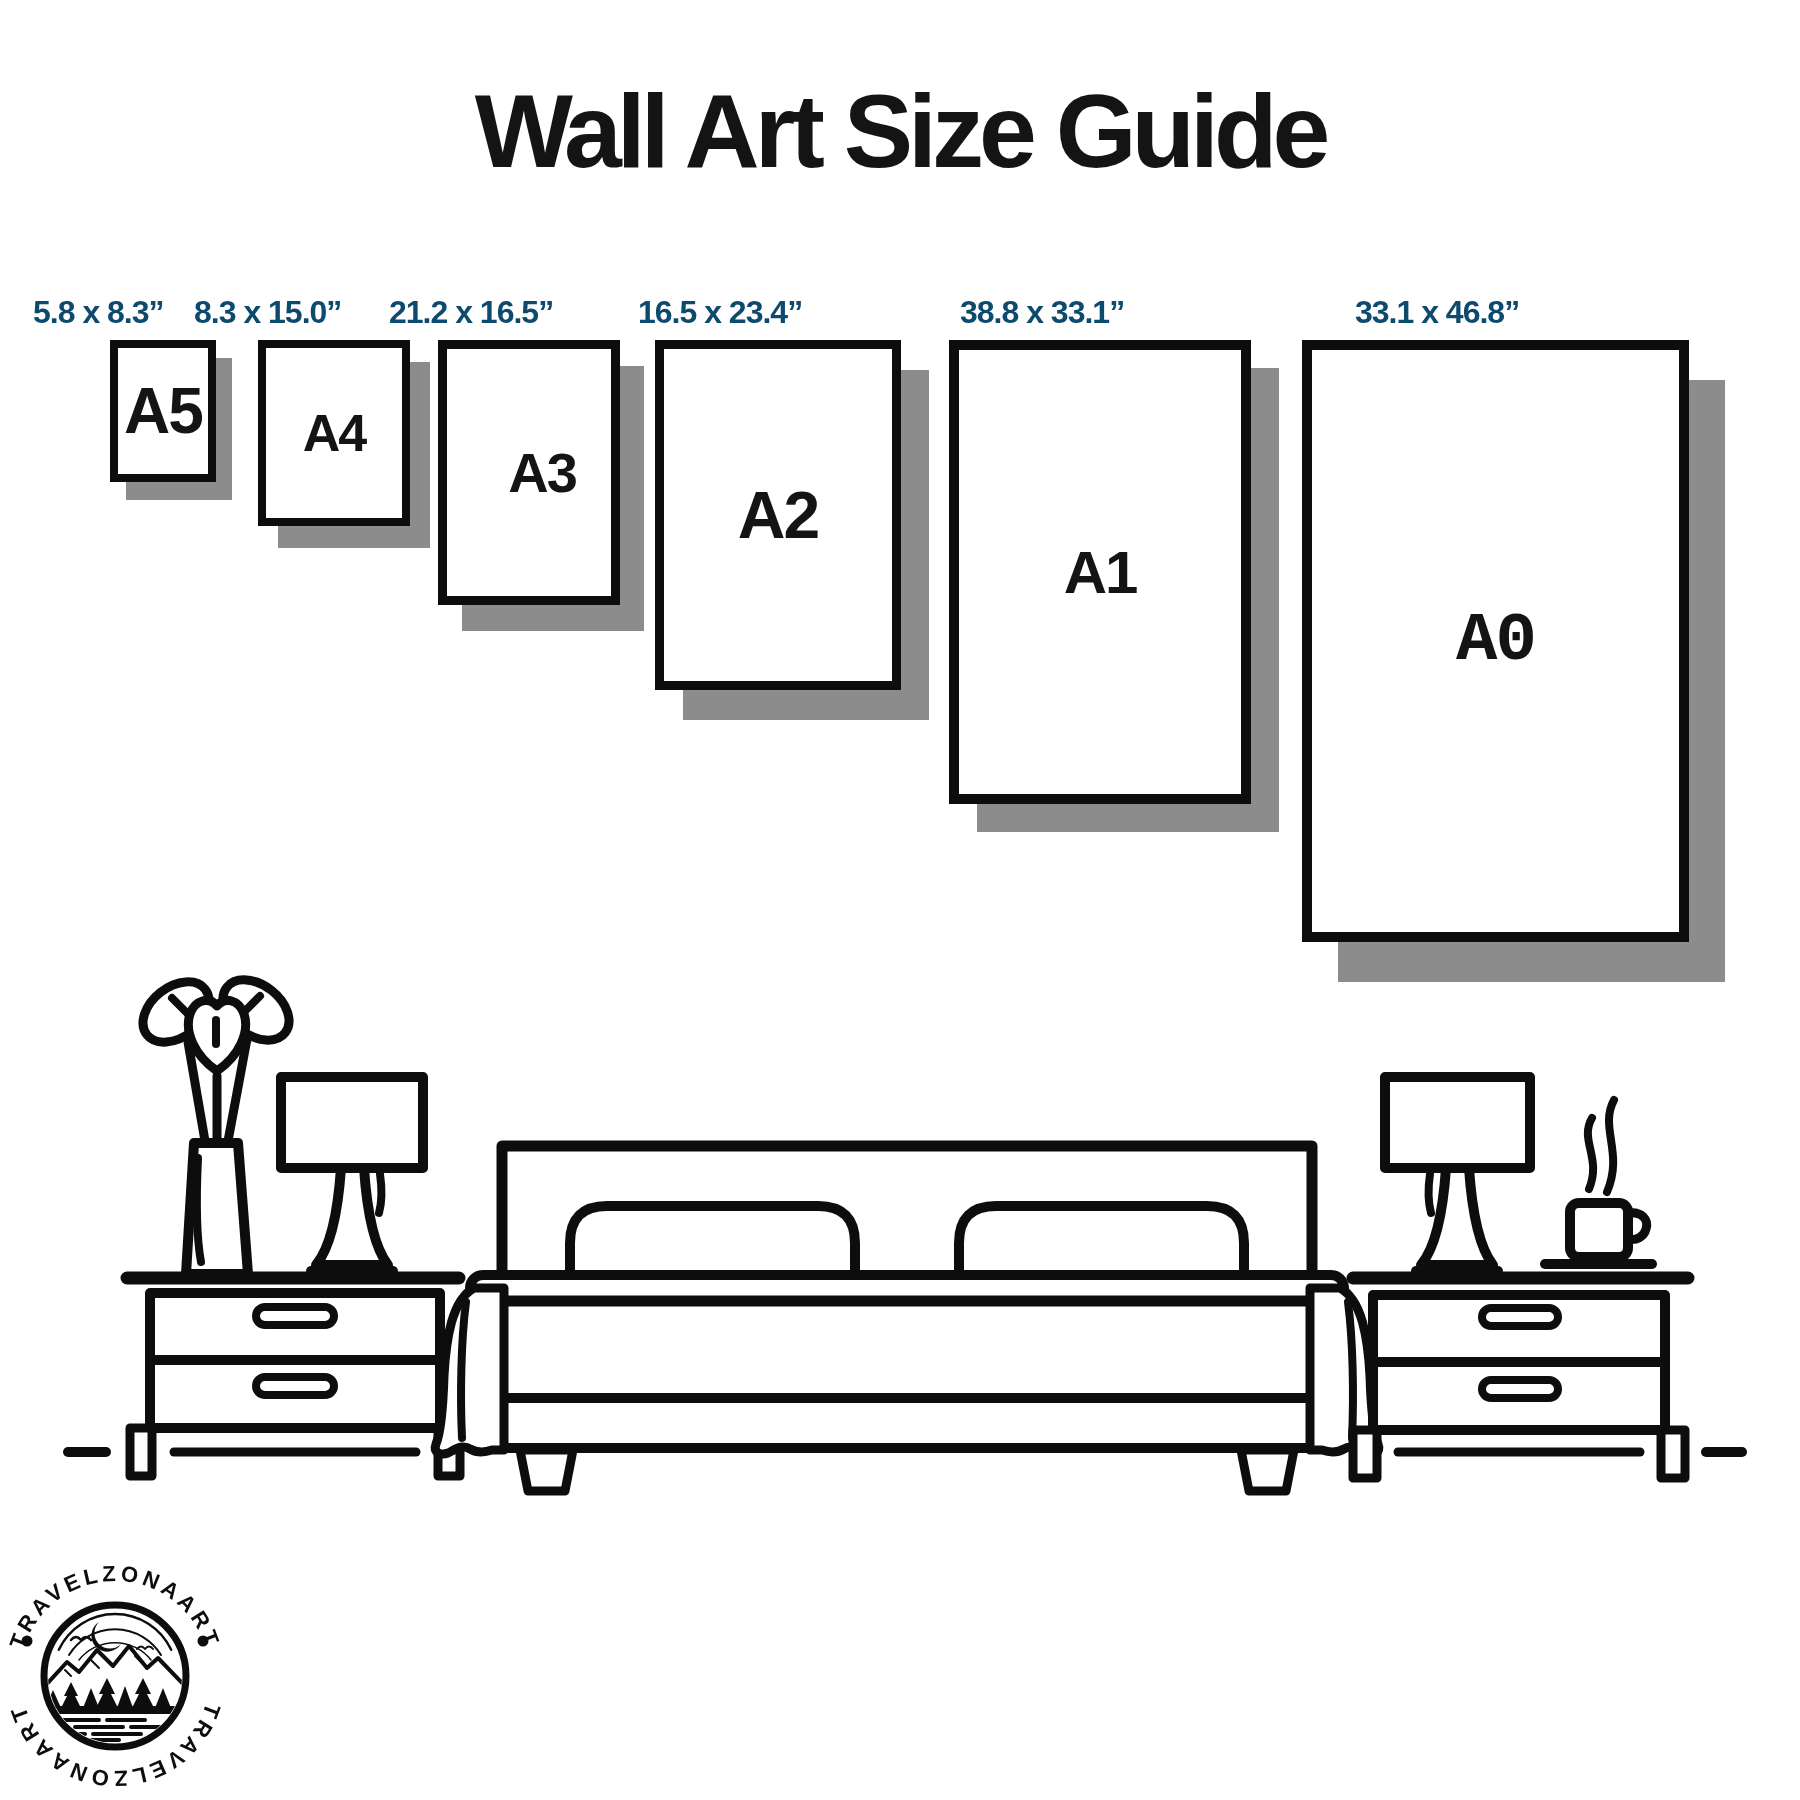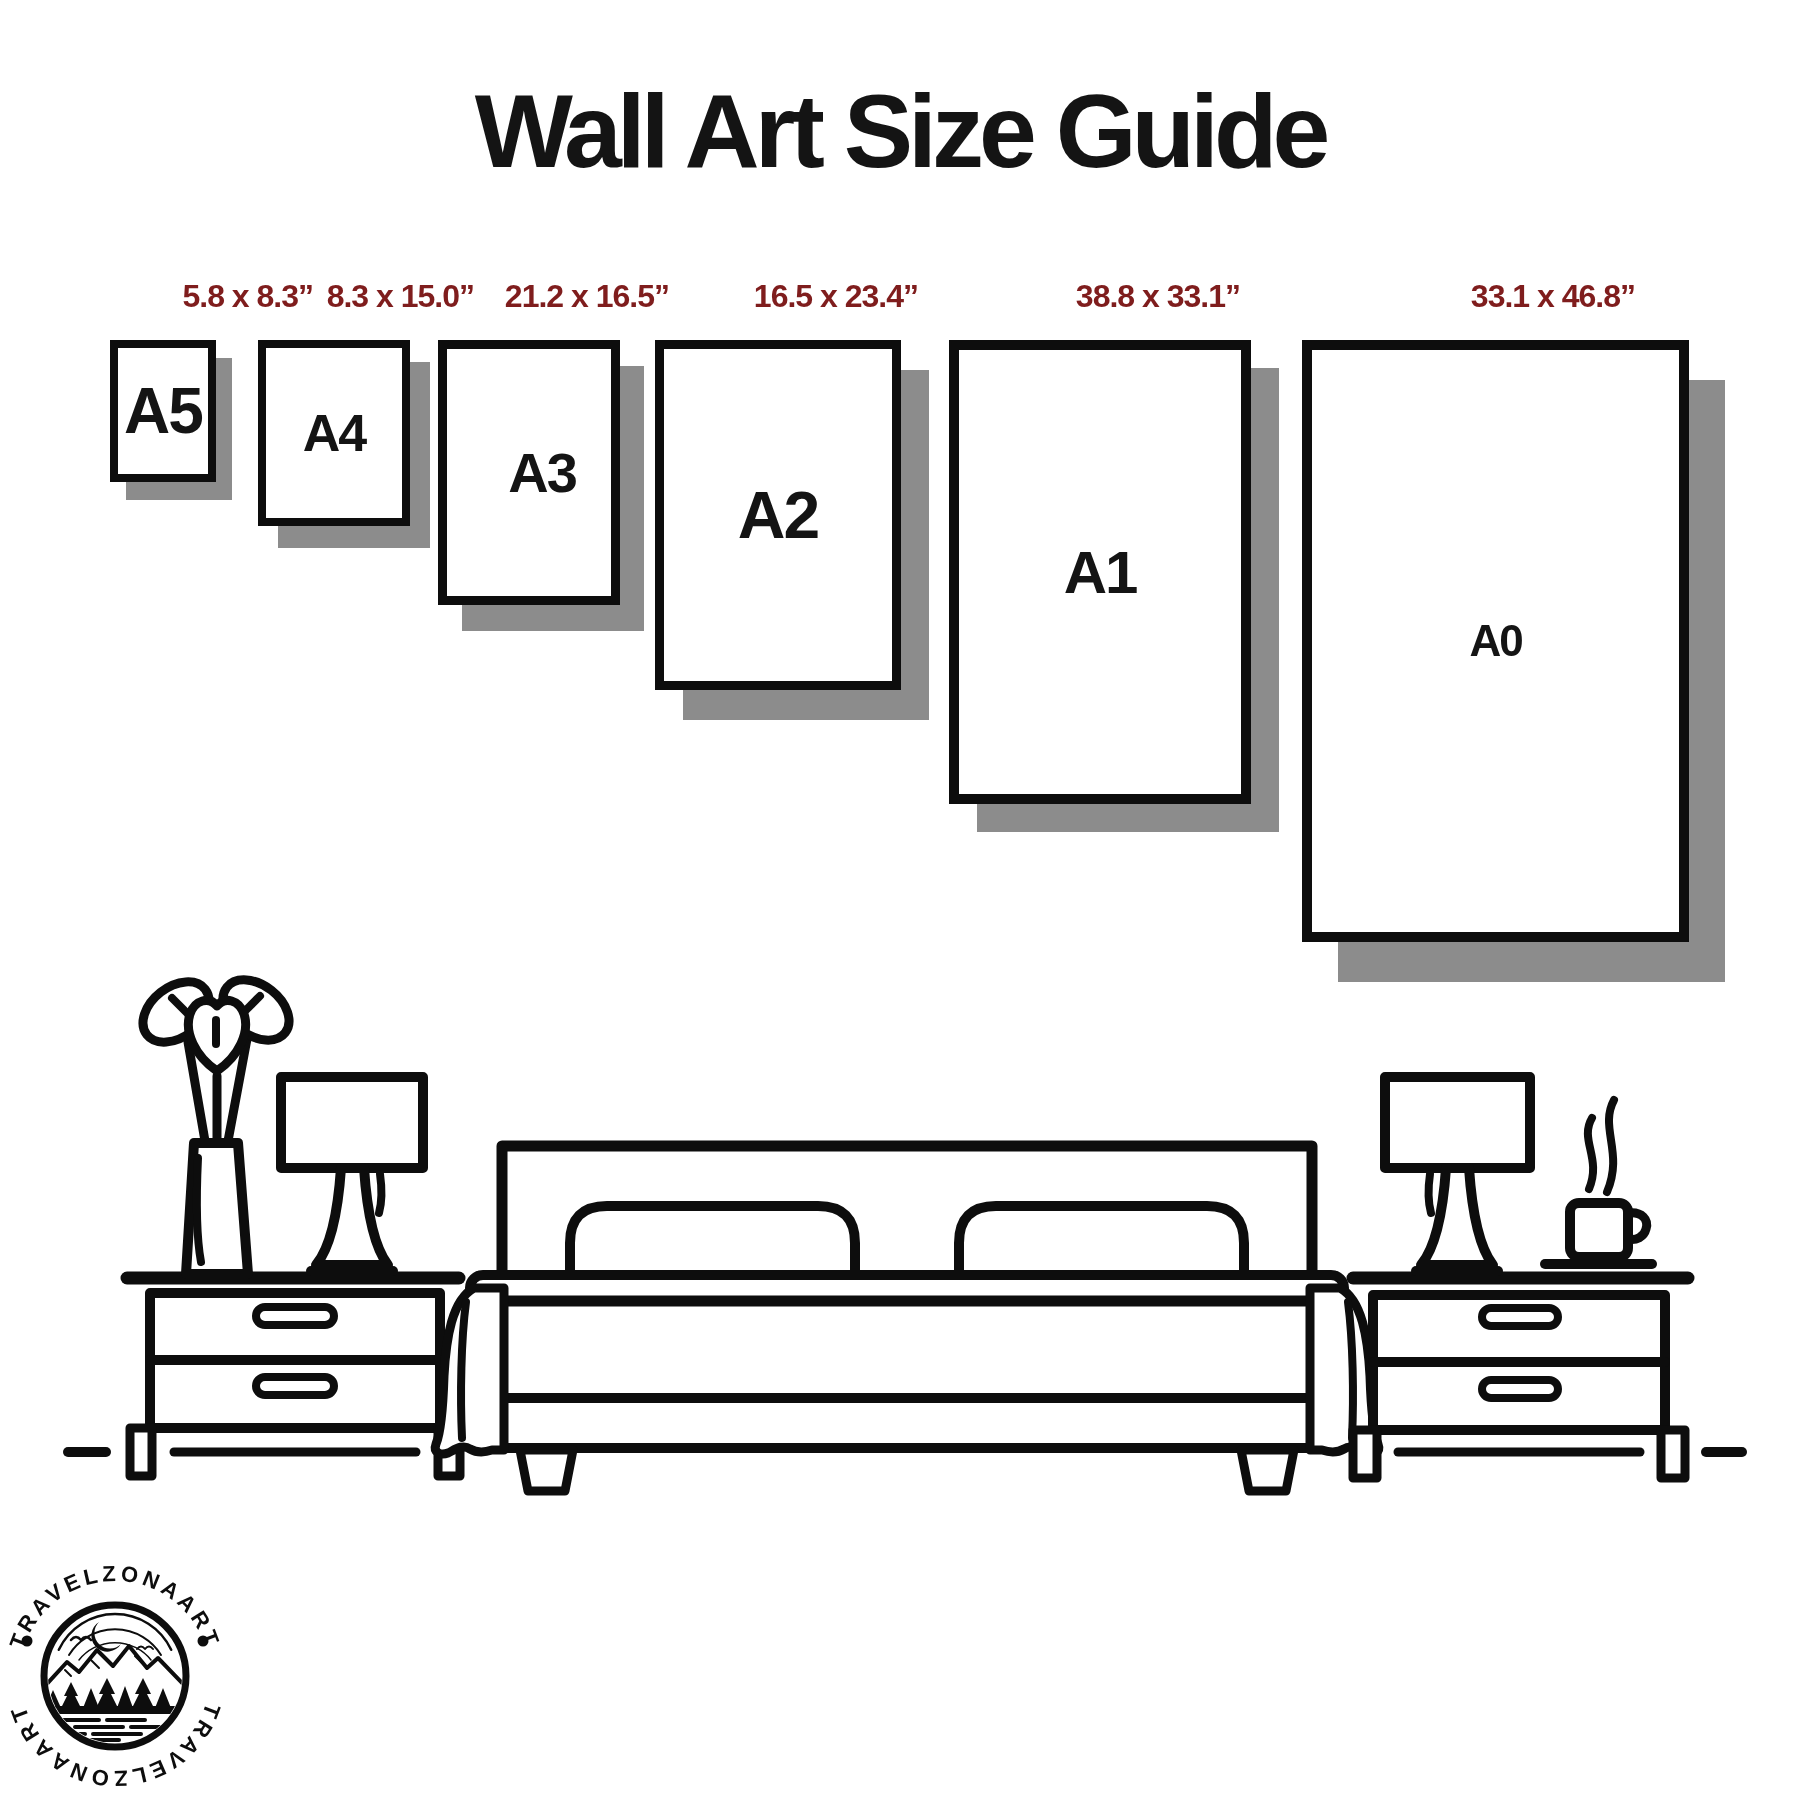--- a/index.html
+++ b/index.html
@@ -21,22 +21,22 @@
   }
   
   .fw{position:absolute;}
   .fshadow{position:absolute;background:var(--shadow);}
   .frame{
     position:absolute;background:#fff;border-style:solid;border-color:var(--frame_border);
     box-sizing:border-box;display:flex;align-items:center;justify-content:center;
   }
   .frame-letter{font-weight:bold;color:#141414;letter-spacing:-2px;}
   .dim-label{
-    position:absolute;width:280px;text-align:right;top:276px;height:40px;line-height:40px;
-    font-size:32px;font-weight:bold;letter-spacing:-1px;color:#7f1d1d;white-space:nowrap;
+    position:absolute;width:280px;text-align:left;top:292px;height:40px;line-height:40px;
+    font-size:32px;font-weight:bold;letter-spacing:-1px;color:#0c4a6e;white-space:nowrap;
   }
   
   .a5 .fshadow{left:126px;top:358px;width:106px;height:142px;}
   .a5 .frame{left:110px;top:340px;width:106px;height:142px;border-width:8px;}
   .a5 .frame-letter{font-size:64px;}
   .a5 .dim-label{left:33px;}
   .a4 .fshadow{left:278px;top:362px;width:152px;height:186px;}
   .a4 .frame{left:258px;top:340px;width:152px;height:186px;border-width:8px;}
   .a4 .frame-letter{font-size:52px;}
   .a4 .dim-label{left:194px;}
@@ -47,21 +47,21 @@
   .a2 .fshadow{left:683px;top:370px;width:246px;height:350px;}
   .a2 .frame{left:655px;top:340px;width:246px;height:350px;border-width:9px;}
   .a2 .frame-letter{font-size:66px;}
   .a2 .dim-label{left:638px;}
   .a1 .fshadow{left:977px;top:368px;width:302px;height:464px;}
   .a1 .frame{left:949px;top:340px;width:302px;height:464px;border-width:10px;}
   .a1 .frame-letter{font-size:60px;}
   .a1 .dim-label{left:960px;}
   .a0 .fshadow{left:1338px;top:380px;width:387px;height:602px;}
   .a0 .frame{left:1302px;top:340px;width:387px;height:602px;border-width:10px;}
-  .a0 .frame-letter{font-size:44px;}
+  .a0 .frame-letter{font-size:69px;font-family:Liberation Mono, monospace;}
   .a0 .dim-label{left:1355px;}
   
   .scene{position:absolute;left:0;top:0;width:1800px;height:1800px;}
   .st{fill:#fff;stroke:var(--ink);stroke-linejoin:round;}
   .ln{fill:none;stroke:var(--ink);stroke-linecap:round;stroke-linejoin:round;}
   .lnp{fill:none;stroke:var(--ink);stroke-linecap:round;stroke-linejoin:round;}
   .ink{fill:var(--ink);stroke:none;}
   .w8{stroke-width:8px;} .w9{stroke-width:9px;} .w10{stroke-width:10px;}
   .w11{stroke-width:11px;} .w13{stroke-width:13px;}
   .badge-text{

